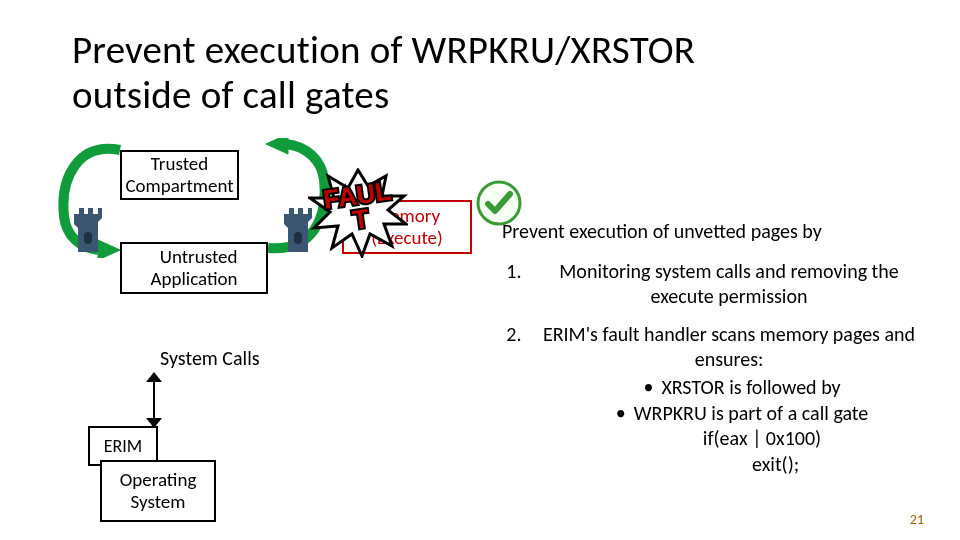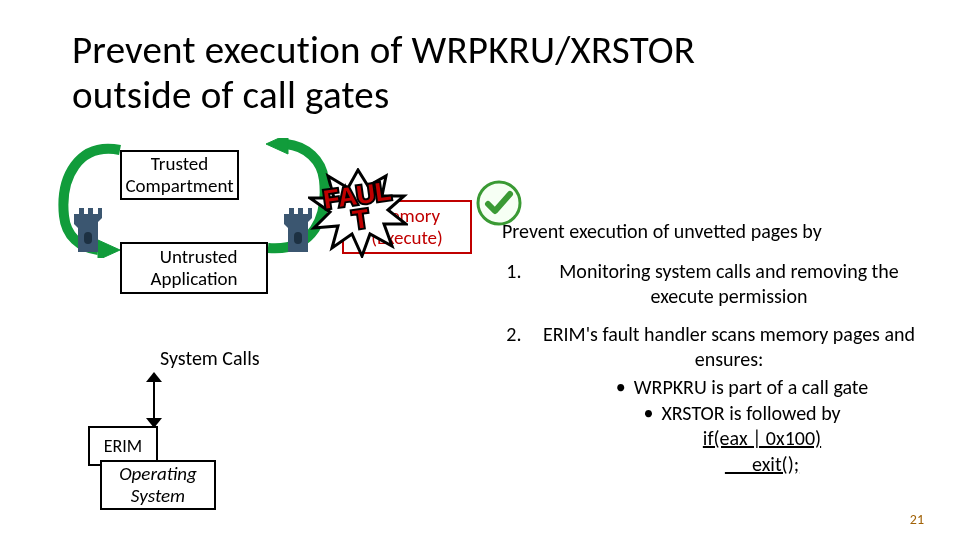--- a/index.html
+++ b/index.html
@@ -51,21 +51,21 @@
     line-height: 1.15;
     display: flex;
     align-items: center;
     justify-content: center;
     padding: 2px 6px;
     box-sizing: border-box;
   }
   .trusted   { left: 48px; top: 2px;  width: 119px; height: 50px; }
   .untrusted { left: 48px; top: 94px; width: 148px; height: 52px; text-align: right; }
   .erim      { left: 16px; top: 278px; width: 70px;  height: 40px; font-size: 18px; text-align: right; }
-  .os        { left: 28px; top: 312px; width: 116px; height: 50px; font-style: italic; }
+  .os        { left: 28px; top: 312px; width: 116px; height: 62px; }
 
   .memory-box {
     position: absolute;
     left: 270px; top: 52px;
     width: 130px; height: 54px;
     border: 2px solid #c00000;
     color: #c00000;
     background: #fff;
     text-align: center;
     font-size: 19px;
@@ -177,21 +177,20 @@
     padding: 0;
   }
   .sub-bullets > li::before {
     content: "•";
     display: inline-block;
     width: 26px;
   }
   .code-indent {
     margin-left: 66px;
     white-space: pre;
-    text-decoration: underline;
   }
 </style>
 </head>
 <body>
 
 <div class="slide">
 
   <div class="title">
     <span style="white-space:pre-line;">Prevent execution of WRPKRU/XRSTOR
 outside of call gates</span>
@@ -264,22 +263,22 @@
 
   </div>
 
   <div class="right-block">
     <p>Prevent execution of unvetted pages by</p>
     <ol class="numlist">
       <li>Monitoring system calls and removing the execute permission</li>
       <li>
         <span>ERIM's fault handler scans memory pages and ensures:</span>
         <ul class="sub-bullets">
+          <li>XRSTOR is followed by</li>
           <li>WRPKRU is part of a call gate</li>
-          <li>XRSTOR is followed by</li>
         </ul>
         <div class="code-indent">if(eax | 0x100)
       exit();</div>
       </li>
     </ol>
   </div>
 
   <div class="page-num">21</div>
 </div>
 

